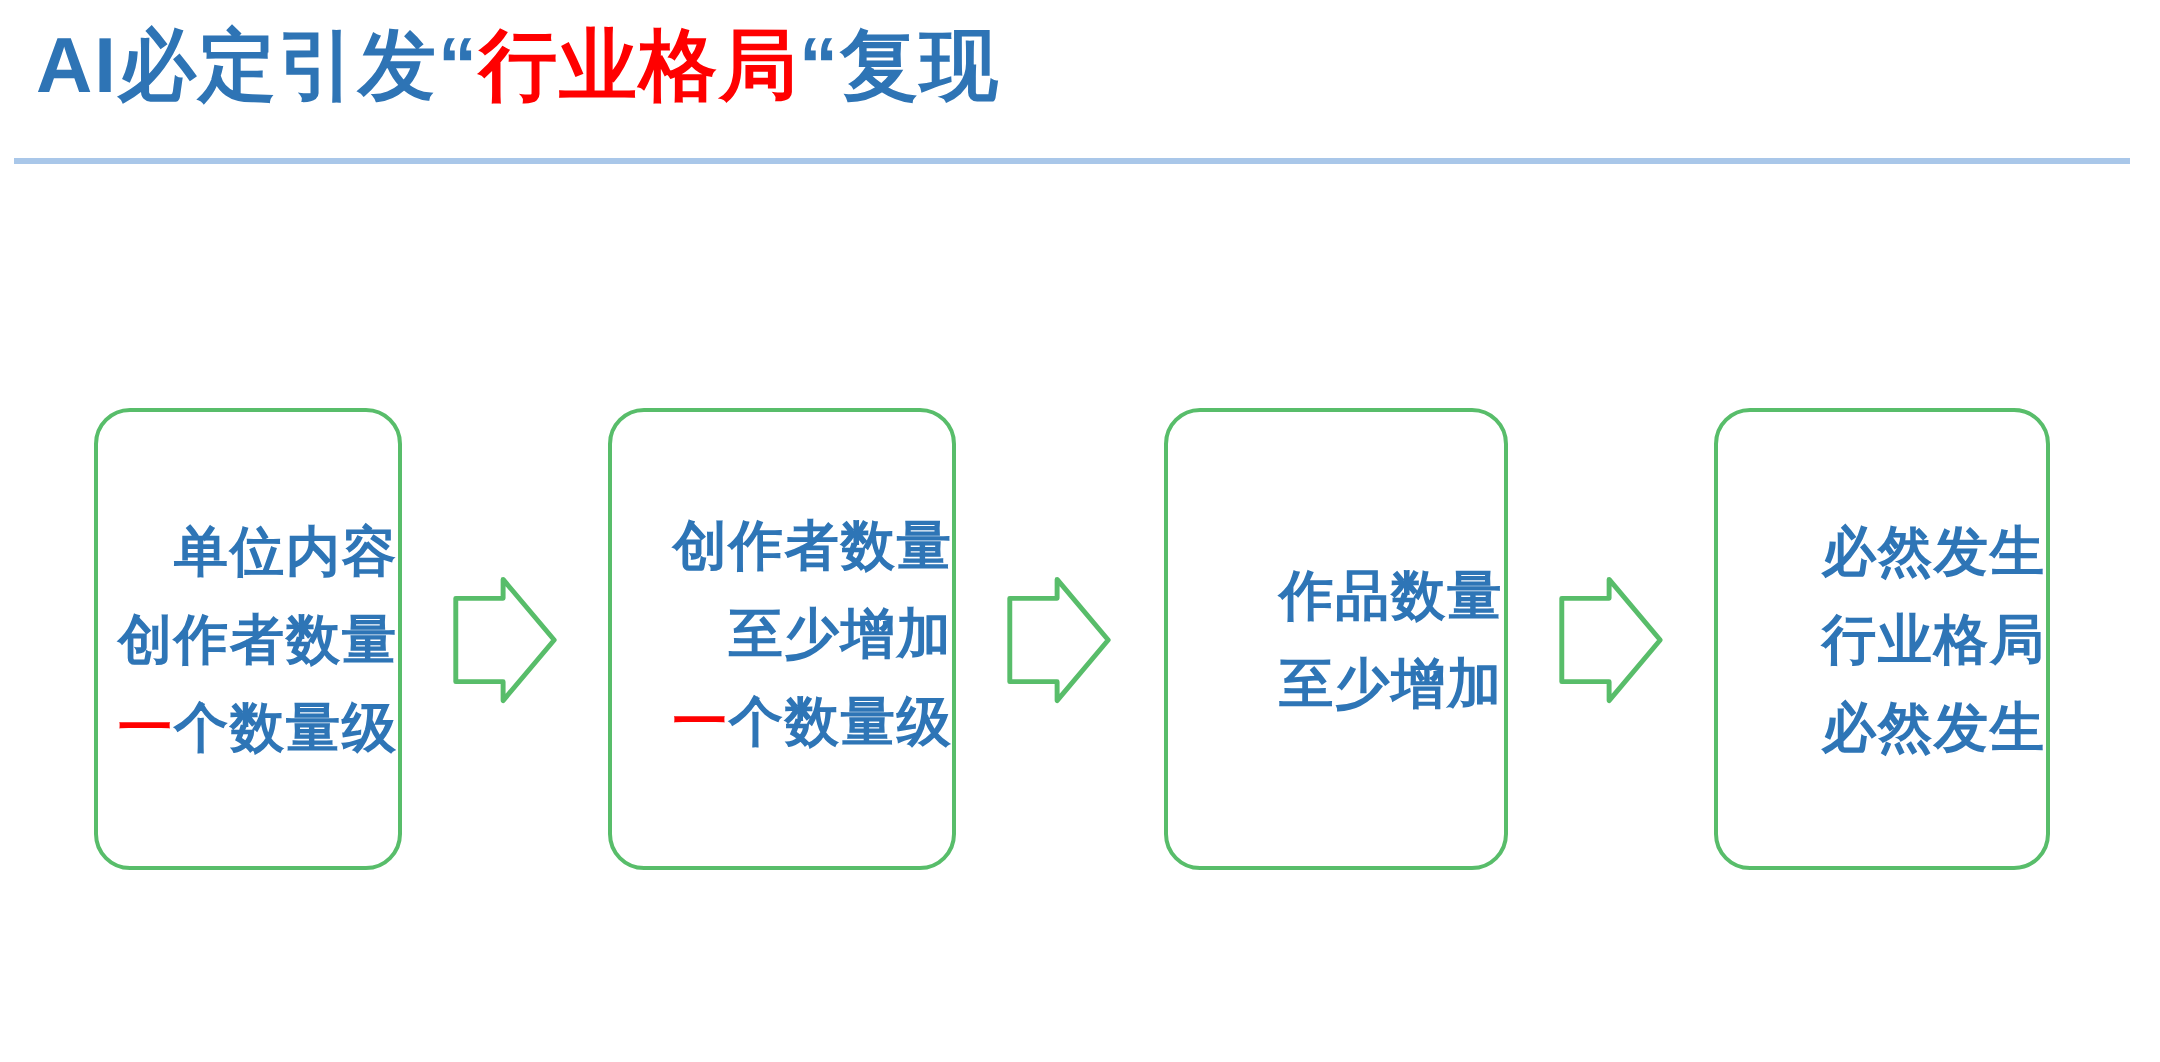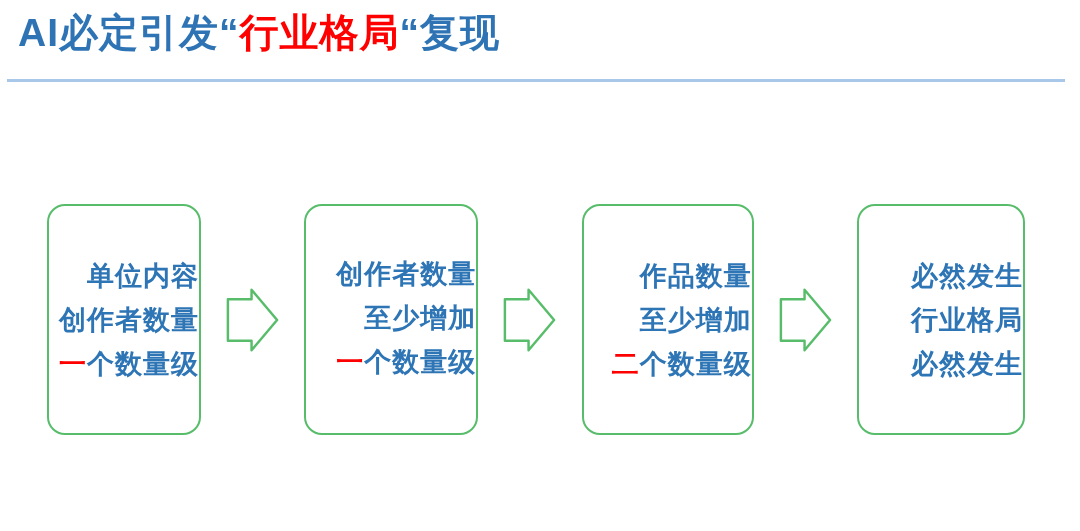--- a/index.html
+++ b/index.html
@@ -76,21 +76,20 @@
       <div class="line"><span class="hl">一</span><span>个数量级</span></div>
     </div>
 
     <svg class="arrow" viewBox="0 0 56 72">
       <polygon points="2,14 27,14 27,4 54,36 27,68 27,58 2,58"></polygon>
     </svg>
 
     <div class="box w3">
       <div class="line">作品数量</div>
       <div class="line">至少增加</div>
-      <div class="line"><span class="hl">二</span><span>个数量级</span></div>
     </div>
 
     <svg class="arrow" viewBox="0 0 56 72">
       <polygon points="2,14 27,14 27,4 54,36 27,68 27,58 2,58"></polygon>
     </svg>
 
     <div class="box w4">
       <div class="line">必然发生</div>
       <div class="line">行业格局</div>
       <div class="line"><span class="hl"></span><span>必然发生</span></div>

